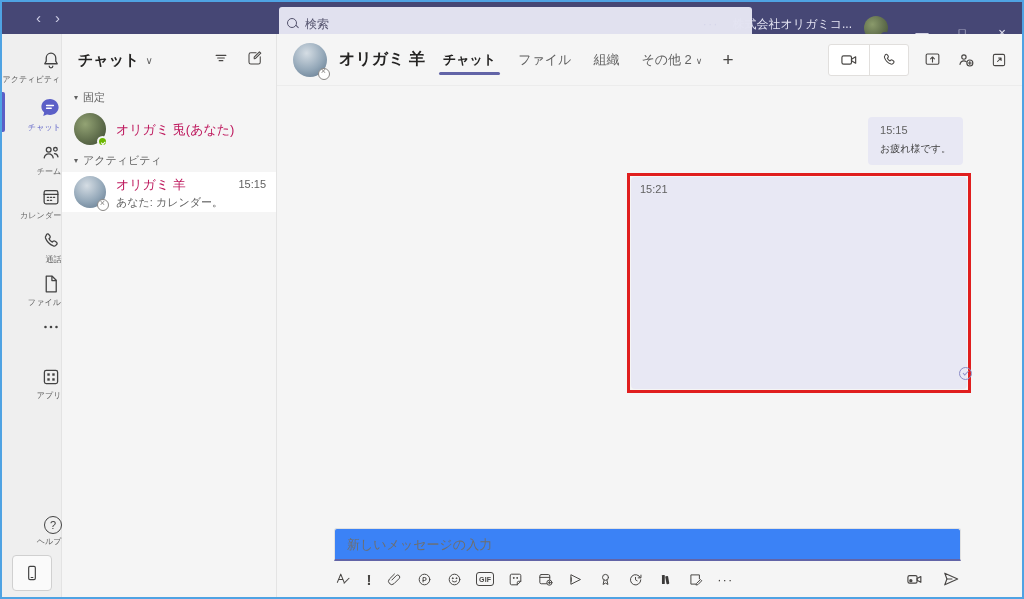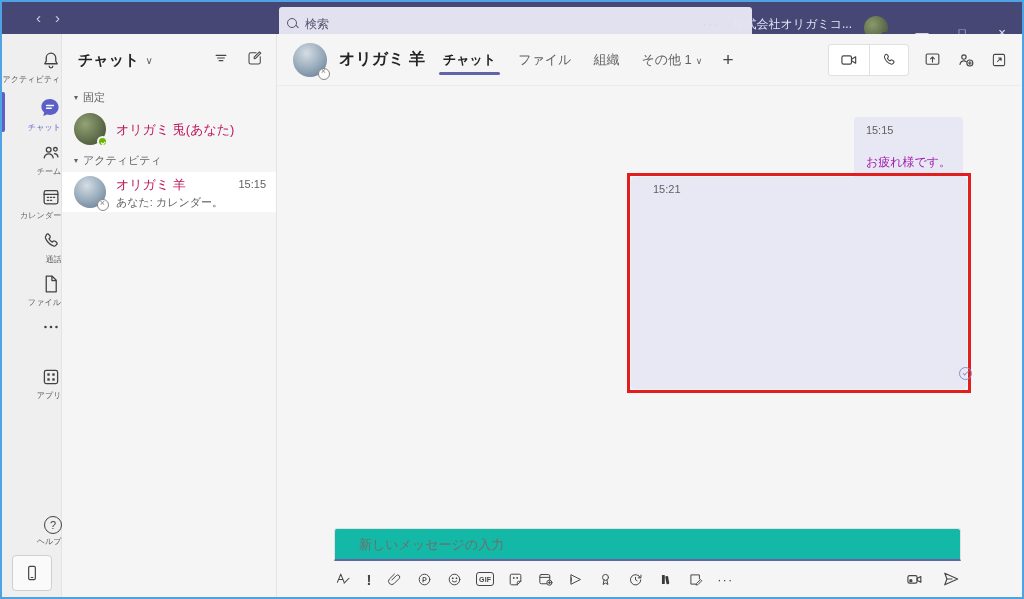--- a/index.html
+++ b/index.html
@@ -88,43 +88,43 @@
   .conv-actions { margin-left:auto; display:flex; align-items:center; gap:14px; }
   .call-group { display:flex; background:#fff; border:1px solid #e1dfdd; border-radius:3px; }
   .call-btn { padding:5px 10px; display:flex; align-items:center; }
   .call-btn + .call-btn { border-left:1px solid #e1dfdd; }
   .hdr-icon { display:flex; align-items:center; }
   
   .chat-body { position:absolute; left:0; top:52px; right:0; bottom:76px; }
   .msg-time { font-size:11px; color:#616161; }
   .bubble { background:#e8e8f4; border-radius:4px; }
   .msg-text-bubble { position:absolute; top:31px; right:59px; padding:7px 12px 9px; }
-  .msg-text-bubble .msg-text { font-size:12px; color:#a21caf; margin-top:18px; }
+  .msg-text-bubble .msg-text { font-size:10px; color:#404040; margin-top:6px; }
   .annotation { position:absolute; top:87px; left:350px; width:344px; height:220px;
     border:3px solid #e01e1e; }
-  .video-bubble { position:absolute; inset:1px; padding:6px 22px 9px; }
+  .video-bubble { position:absolute; inset:1px; padding:6px 9px 9px; }
   .video-player { position:relative; width:320px; height:180px; margin-top:2px;
     background:radial-gradient(ellipse at 62% 28%, #16305e 0%, #0c1d3d 55%, #081430 100%); }
   .vp-person-head { position:absolute; left:50%; top:36px; width:84px; height:84px; margin-left:-42px;
     border-radius:50%; background:#4c6fba; }
   .vp-person-body { position:absolute; left:50%; top:122px; width:104px; height:58px; margin-left:-52px;
     border-radius:52px 52px 0 0; background:#4c6fba; }
   .vp-play { position:absolute; left:14px; bottom:14px; width:40px; height:40px; border-radius:50%;
     background:#111111; display:flex; align-items:center; justify-content:center; }
   .vp-play::after { content:""; margin-left:4px; border-left:13px solid #fff; border-top:8px solid transparent; border-bottom:8px solid transparent; }
   .vp-duration { position:absolute; right:10px; bottom:12px; background:#15162b; color:#fff;
     font-size:13px; padding:3px 8px; }
   .read-receipt { position:absolute; top:281px; left:682px; width:13px; height:13px; border-radius:50%;
     border:1.3px solid #8b8cc7; }
   .read-receipt::after { content:""; position:absolute; left:2.6px; top:3.4px; width:4.6px; height:2.4px;
     border-left:1.3px solid #8b8cc7; border-bottom:1.3px solid #8b8cc7; transform:rotate(-45deg); }
   
   .composer { position:absolute; left:57px; right:61px; bottom:7px; }
-  .composer-input { width:100%; height:33px; background:#14b8a6; border:1px solid #e1e1e1;
-    border-bottom:2px solid #6264a7; border-radius:3px 3px 0 0; padding:0 24px; font-size:13px;
+  .composer-input { width:100%; height:33px; background:#3b82f6; border:1px solid #e1e1e1;
+    border-bottom:2px solid #6264a7; border-radius:3px 3px 0 0; padding:0 12px; font-size:13px;
     color:#252423; outline:none; font-family:inherit; }
   .composer-input::placeholder { color:#6f6e6c; }
   .composer-toolbar { display:flex; align-items:center; gap:13px; margin-top:7px; height:22px; }
   .ct-icon { display:flex; align-items:center; color:#484644; }
   .ct-bang { font-size:15px; font-weight:bold; color:#484644; width:8px; text-align:center; }
   .ct-gif { font-size:7px; font-weight:bold; border:1.3px solid #484644; border-radius:3px; padding:2.5px 2px; color:#484644; letter-spacing:.2px; }
   .ct-more { font-size:13px; letter-spacing:1px; color:#484644; }
   .ct-right { margin-left:auto; display:flex; align-items:center; gap:16px; }
   svg.ico { stroke:#484644; fill:none; stroke-width:1.4; stroke-linecap:round; stroke-linejoin:round; }
   svg.ico-rail { stroke:#424242; fill:none; stroke-width:1.4; stroke-linecap:round; stroke-linejoin:round; }
@@ -298,21 +298,21 @@
 
     <div class="conv-header">
       <span class="conv-avatar chat-avatar avatar-sheep" style="margin:0">
         <span class="badge-offline"></span>
       </span>
       <span class="conv-name">オリガミ 羊</span>
       <div class="tabs">
         <span class="tab active">チャット</span>
         <span class="tab">ファイル</span>
         <span class="tab">組織</span>
-        <span class="tab"><span>その他 1</span><span class="tab-chev">∨</span></span>
+        <span class="tab"><span>その他 2</span><span class="tab-chev">∨</span></span>
       </div>
       <span class="tab-add">+</span>
       <div class="conv-actions">
         <div class="call-group">
           <span class="call-btn">
             <svg class="ico" width="20" height="20" viewBox="0 0 24 24">
                 <rect x="3.5" y="7" width="11.5" height="10" rx="2"></rect>
                 <path d="M15 11.2l5-3v7.6l-5-3z"></path>
               </svg>
           </span>

